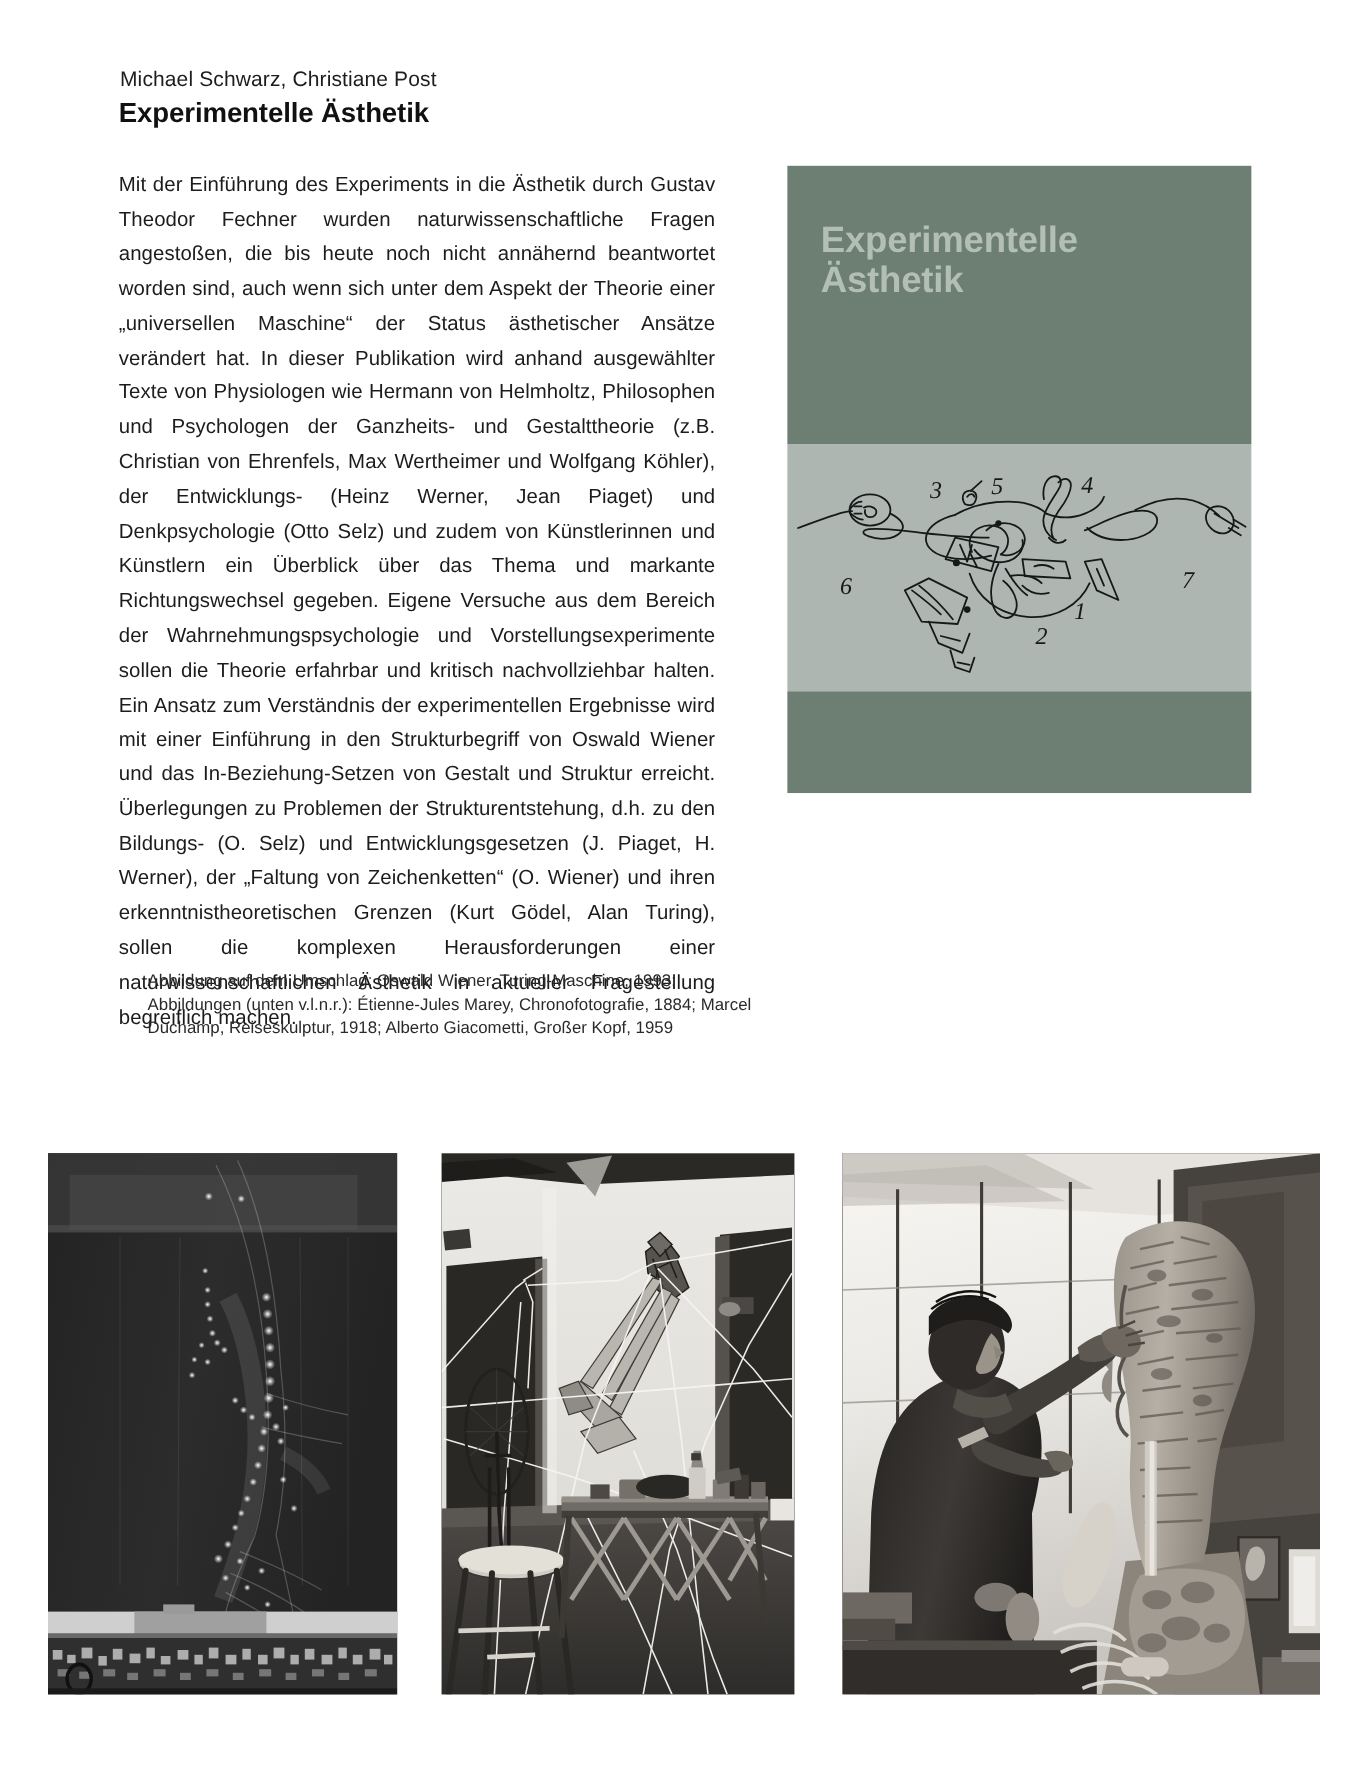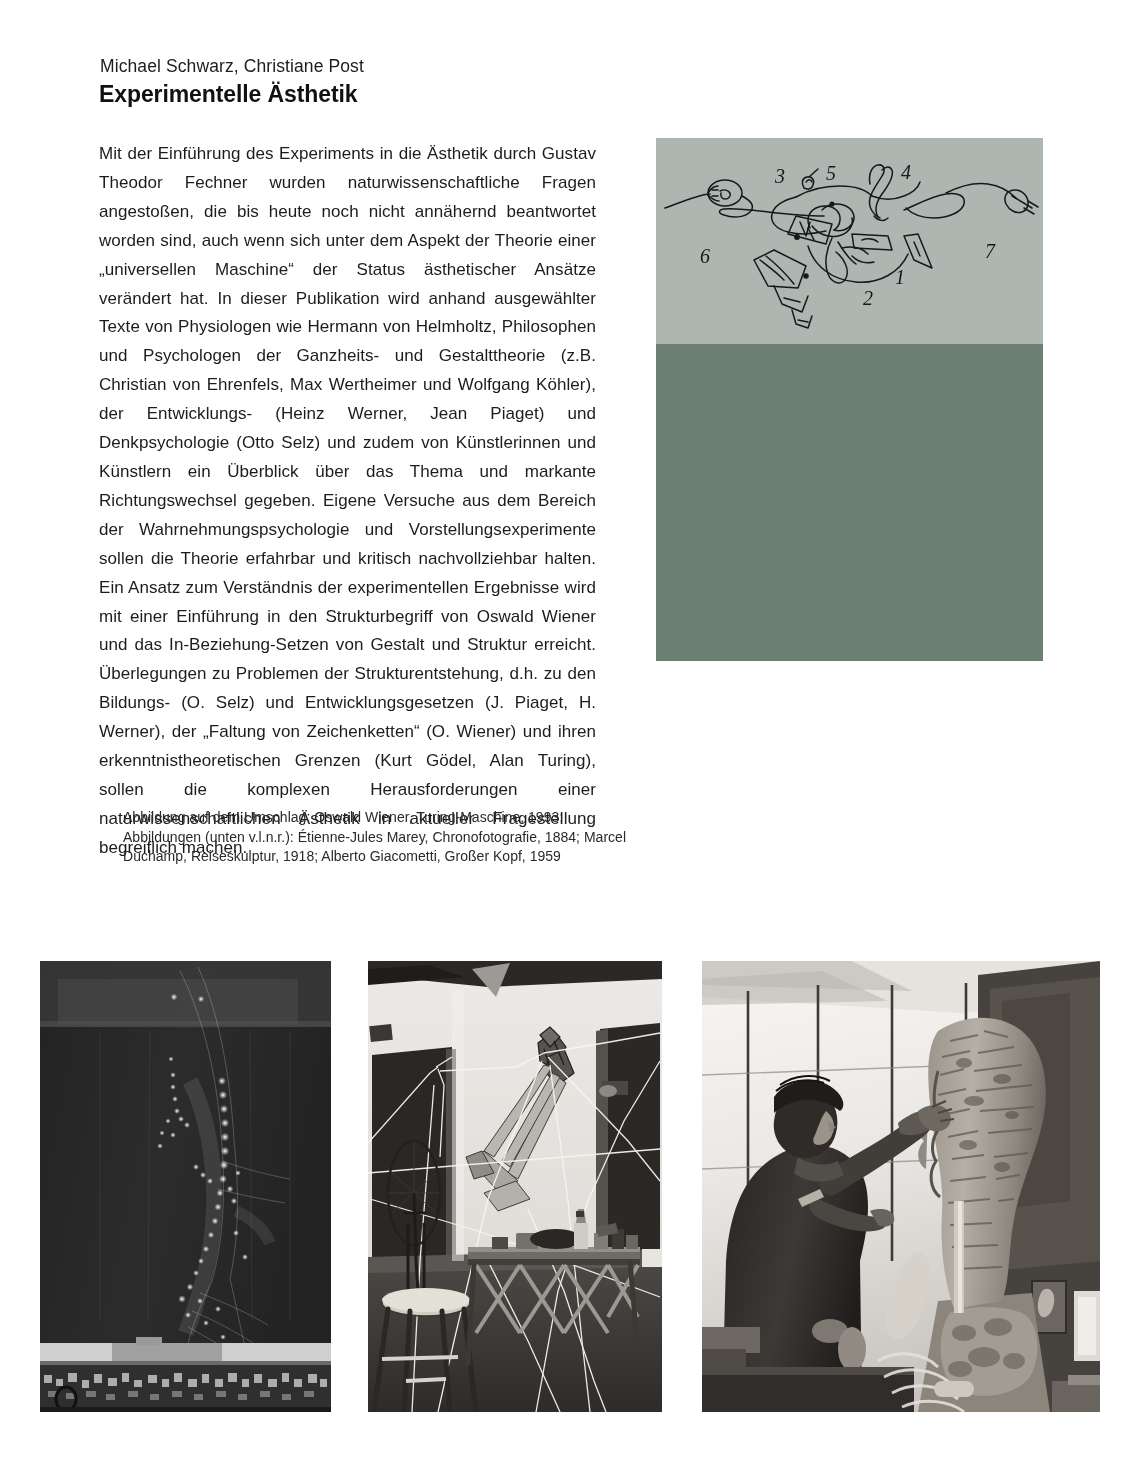--- a/index.html
+++ b/index.html
@@ -124,20 +124,24 @@
 
   <div class="abstract">
     <p>Mit der Einführung des Experiments in die Ästhetik durch Gustav Theodor Fechner wurden naturwissenschaftliche Fragen angestoßen, die bis heute noch nicht annähernd beantwortet worden sind, auch wenn sich unter dem Aspekt der Theorie einer „universellen Maschine“ der Status ästhetischer Ansätze verändert hat. In dieser Publikation wird anhand ausgewählter Texte von Physiologen wie Hermann von Helmholtz, Philosophen und Psychologen der Ganzheits- und Gestalttheorie (z.B. Christian von Ehrenfels, Max Wertheimer und Wolfgang Köhler), der Entwicklungs- (Heinz Werner, Jean Piaget) und Denkpsychologie (Otto Selz) und zudem von Künstlerinnen und Künstlern ein Überblick über das Thema und markante Richtungswechsel gegeben. Eigene Versuche aus dem Bereich der Wahrnehmungspsychologie und Vorstellungsexperimente sollen die Theorie erfahrbar und kritisch nachvollziehbar halten. Ein Ansatz zum Verständnis der experimentellen Ergebnisse wird mit einer Einführung in den Strukturbegriff von Oswald Wiener und das In-Beziehung-Setzen von Gestalt und Struktur erreicht. Überlegungen zu Problemen der Strukturentstehung, d.h. zu den Bildungs- (O. Selz) und Entwicklungsgesetzen (J. Piaget, H. Werner), der „Faltung von Zeichenketten“ (O. Wiener) und ihren erkenntnistheoretischen Grenzen (Kurt Gödel, Alan Turing), sollen die komplexen Herausforderungen einer naturwissenschaftlichen Ästhetik in aktueller Fragestellung begreiflich machen.</p>
   </div>
 
   <div class="credits">
     <p>Abbildung auf dem Umschlag: Oswald Wiener, Turing-Maschine, 1993; Abbildungen (unten v.l.n.r.): Étienne-Jules Marey, Chronofotografie, 1884; Marcel Duchamp, Reiseskulptur, 1918; Alberto Giacometti, Großer Kopf, 1959</p>
   </div>
 
   <div class="cover">
+    <div class="cover-top">
+      <div class="cover-title">Experimentelle
+Ästhetik</div>
+    </div>
     <div class="cover-mid">
       <svg width="387" height="206" viewBox="0 0 387 206">
         <g fill="none" stroke="#16191a" stroke-width="1.5" stroke-linecap="round" stroke-linejoin="round">
 
           <path d="M9 70 C20 66 30 62 40 59 C46 57 50 56 54 56"></path>
 
           <ellipse cx="69" cy="55" rx="17" ry="13"></ellipse>
           <path d="M52 55 C55 50 58 48 62 48"></path>
           <path d="M52 57 C56 61 59 63 63 63"></path>
           <path d="M64 53 C68 51 72 52 74 55 C75 58 73 61 69 61 C66 61 64 58 65 55"></path>

